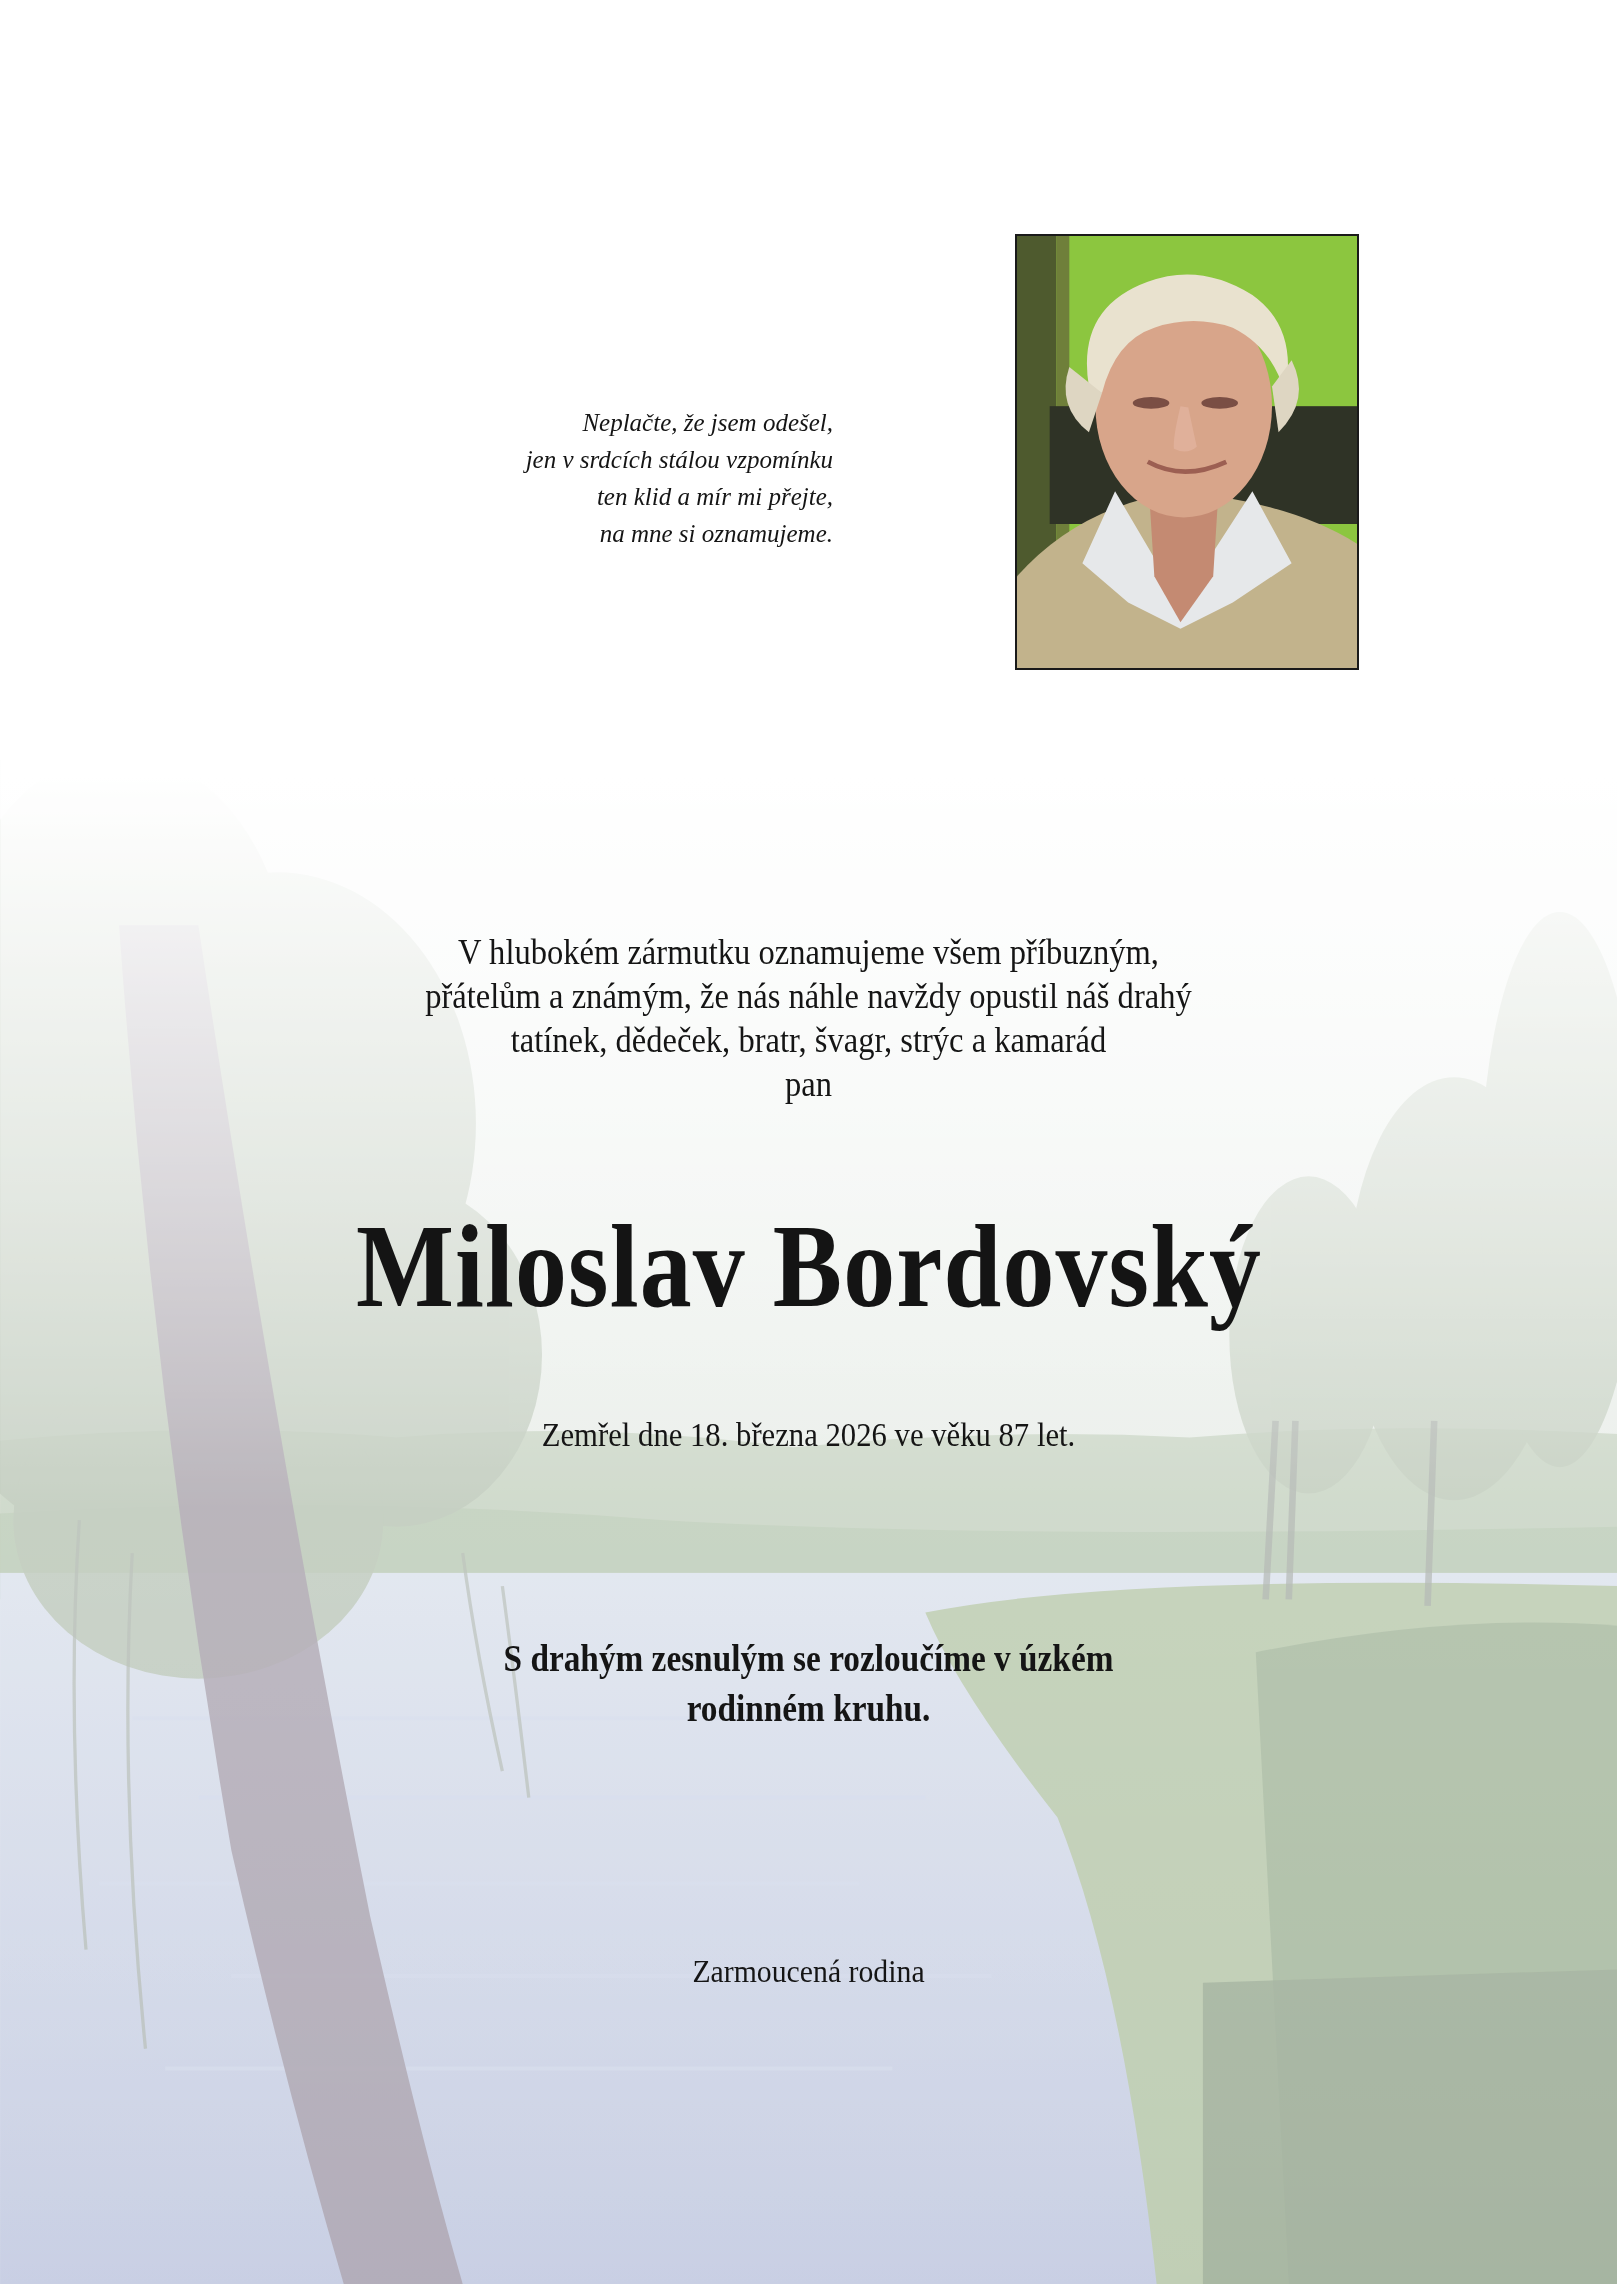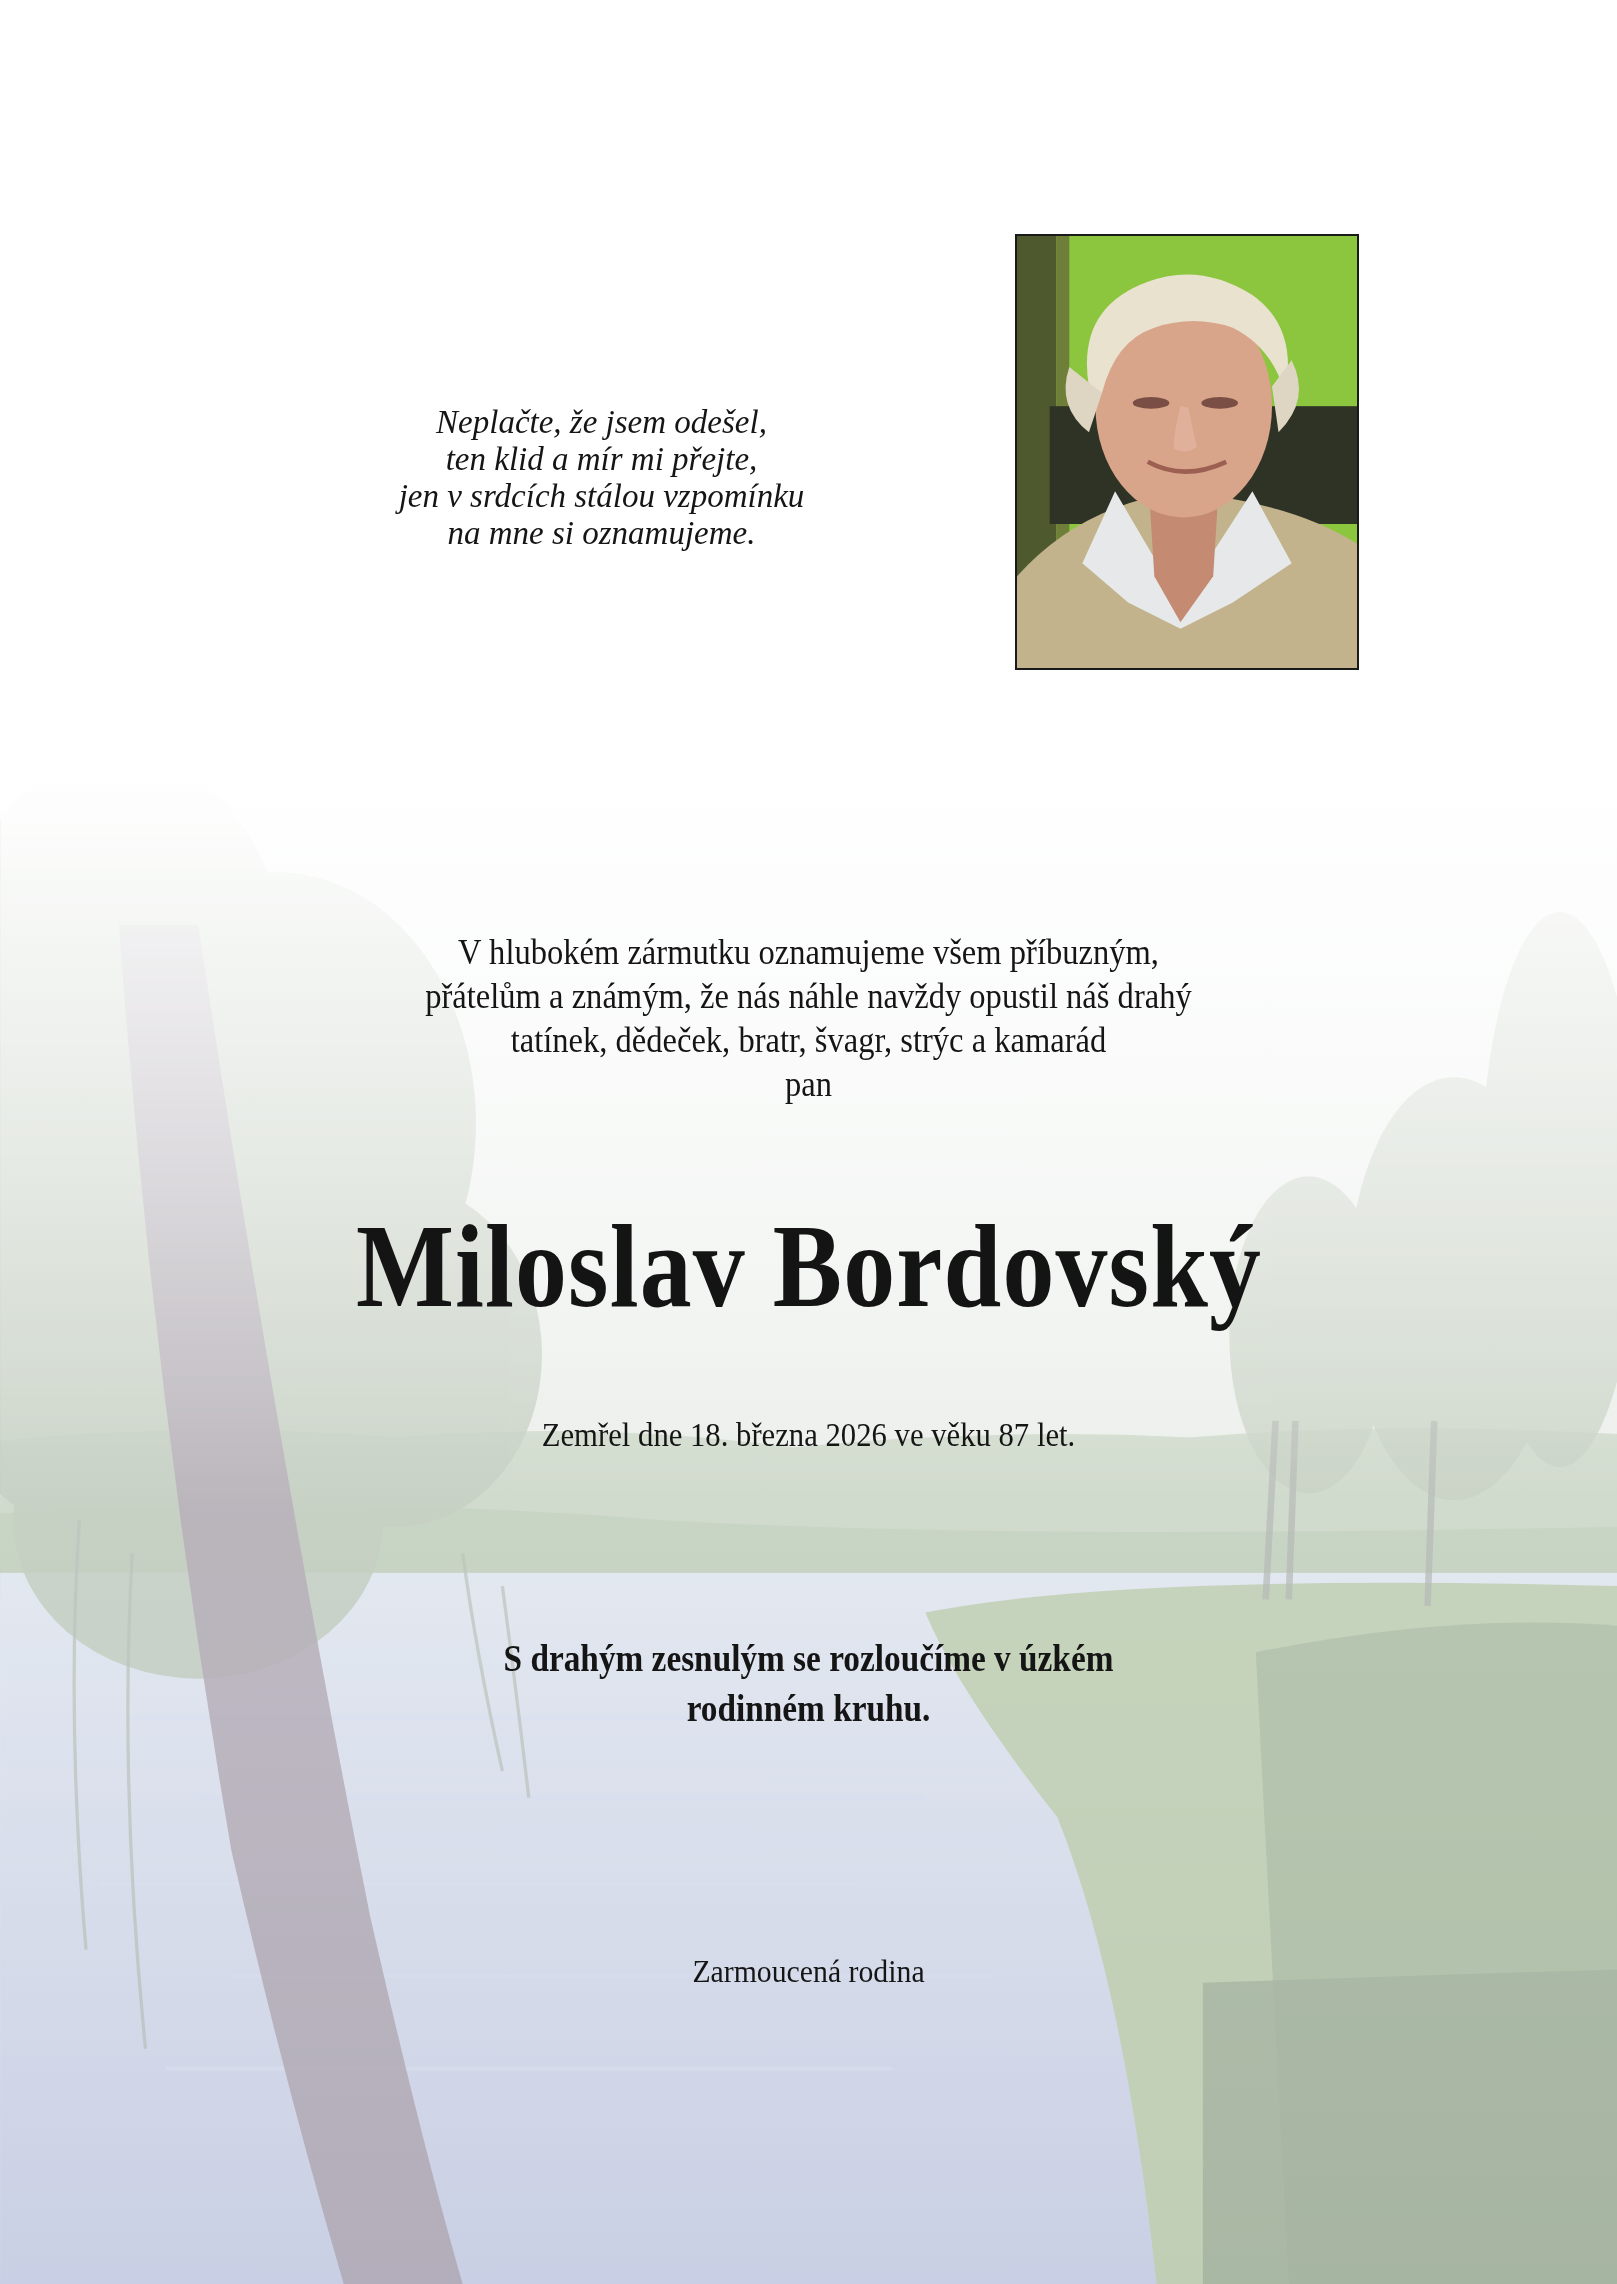--- a/index.html
+++ b/index.html
@@ -9,21 +9,21 @@
       font-family: "Liberation Serif", "DejaVu Serif", serif;
       color: #151515;
     }
     
     .scene { position: absolute; left: 0; top: 0; width: 1618px; height: 2284px; z-index: 0; }
     .scene svg { display: block; }
 
     
     .verse {
       position: absolute; left: 370px; top: 404px; width: 463px;
-      text-align: center; font-style: italic; font-size: 33px; line-height: 37px;
+      text-align: right; font-style: italic; font-size: 25px; line-height: 37px;
       z-index: 2;
     }
     .verse div { white-space: nowrap; }
 
     
     .portrait {
       position: absolute; left: 1015px; top: 234px; width: 344px; height: 436px;
       border: 2.6px solid #1a1a1a; box-sizing: border-box; overflow: hidden; z-index: 2;
       background: #8bc43a;
     }
@@ -129,22 +129,22 @@
     </g>
 
     <rect x="0" y="0" width="2448" height="3456" fill="url(#fadeTop)"></rect>
 
     <rect x="0" y="0" width="2448" height="3456" fill="#ffffff" opacity="0.25"></rect>
   </svg>
 </div>
 
 <div class="verse">
   <div>Neplačte, že jsem odešel,</div>
+  <div>jen v srdcích stálou vzpomínku</div>
   <div>ten klid a mír mi přejte,</div>
-  <div>jen v srdcích stálou vzpomínku</div>
   <div>na mne si oznamujeme.</div>
 </div>
 
 <div class="portrait" title="Portrait photo of an elderly man with white hair in a beige sweater and white collared shirt, green background">
   <svg viewBox="0 0 520 660" preserveAspectRatio="none" xmlns="http://www.w3.org/2000/svg">
     <rect width="520" height="660" fill="#8cc63f"></rect>
     <rect x="0" y="0" width="60" height="660" fill="#4e5a2e"></rect>
     <rect x="60" y="0" width="20" height="660" fill="#6f7f3a"></rect>
 
     <rect x="50" y="260" width="470" height="180" fill="#2f3326"></rect>

